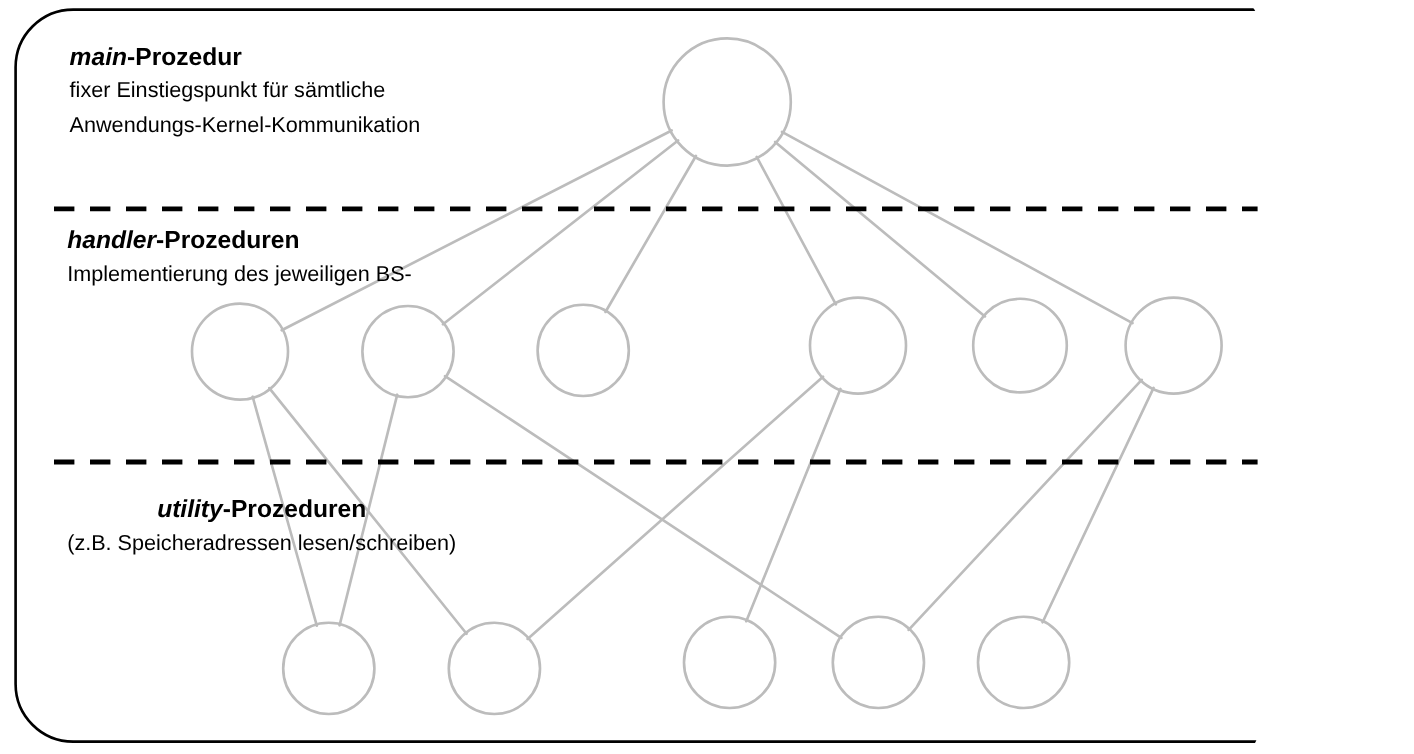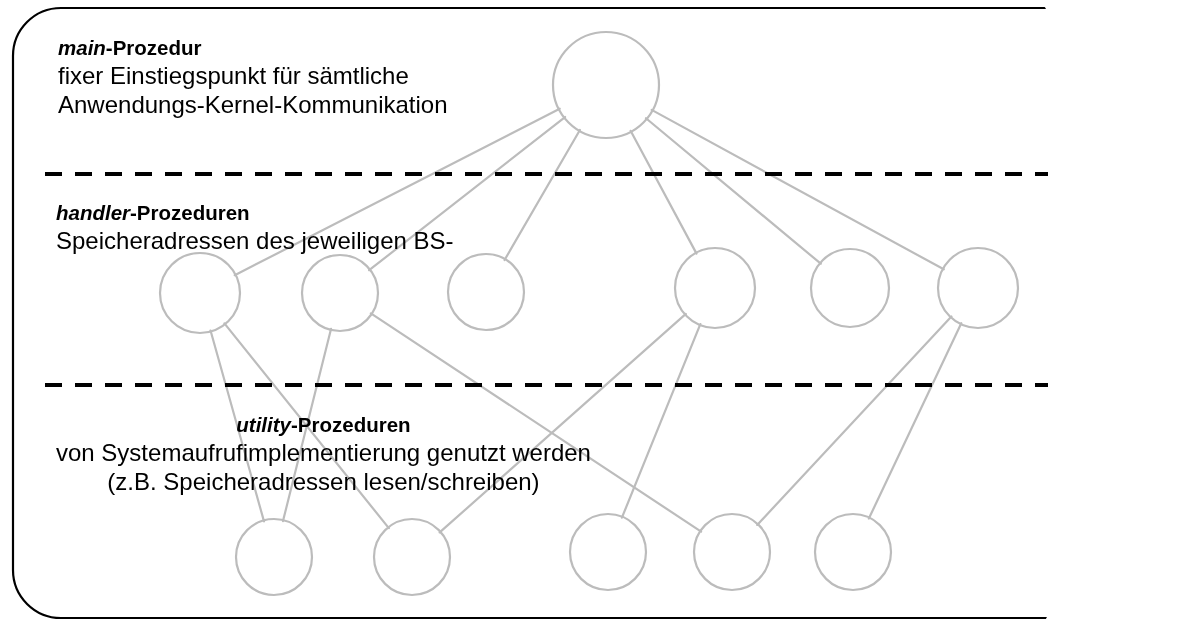--- a/index.html
+++ b/index.html
@@ -33,28 +33,28 @@
     font-size: 20.5px;
     font-weight: bold;
     color: #000000;
     line-height: 26px;
     white-space: nowrap;
   }
   .block-title .kw {
     font-style: italic;
   }
   .block-body {
-    font-size: 24px;
+    font-size: 18px;
     font-weight: normal;
     color: #000000;
     line-height: 29px;
     white-space: nowrap;
   }
   #block-main { left: 58px; top: 35px; }
-  #block-handler { left: 56px; top: 200px; }
+  #block-handler { left: 56px; top: 188px; }
   #block-utility { left: 56px; top: 412px; text-align: center; }
 </style>
 </head>
 <body>
 
 <div id="canvas">
 
   <svg id="graph-svg" viewBox="0 0 1178 628" xmlns="http://www.w3.org/2000/svg">
     <g id="frame-layer">
         <rect x="13" y="8" width="1152" height="610" rx="48" ry="48" fill="none" stroke="#000000" stroke-width="2.2"></rect>
@@ -100,24 +100,23 @@
       <span class="kw">main</span><span>-Prozedur</span>
     </div>
     <div class="block-body">fixer Einstiegspunkt für sämtliche</div>
     <div class="block-body">Anwendungs-Kernel-Kommunikation</div>
   </div>
 
   <div class="text-block" id="block-handler">
     <div class="block-title">
       <span class="kw">handler</span><span>-Prozeduren</span>
     </div>
-    <div class="block-body">Speicheradressen des jeweiligen BS-</div>
+    <div class="block-body">Implementierung des jeweiligen BS-</div>
   </div>
 
   <div class="text-block" id="block-utility">
     <div class="block-title">
       <span class="kw">utility</span><span>-Prozeduren</span>
     </div>
-    <div class="block-body">von Systemaufrufimplementierung genutzt werden</div>
     <div class="block-body">(z.B. Speicheradressen lesen/schreiben)</div>
   </div>
 
 </div>
 
 </body></html>

